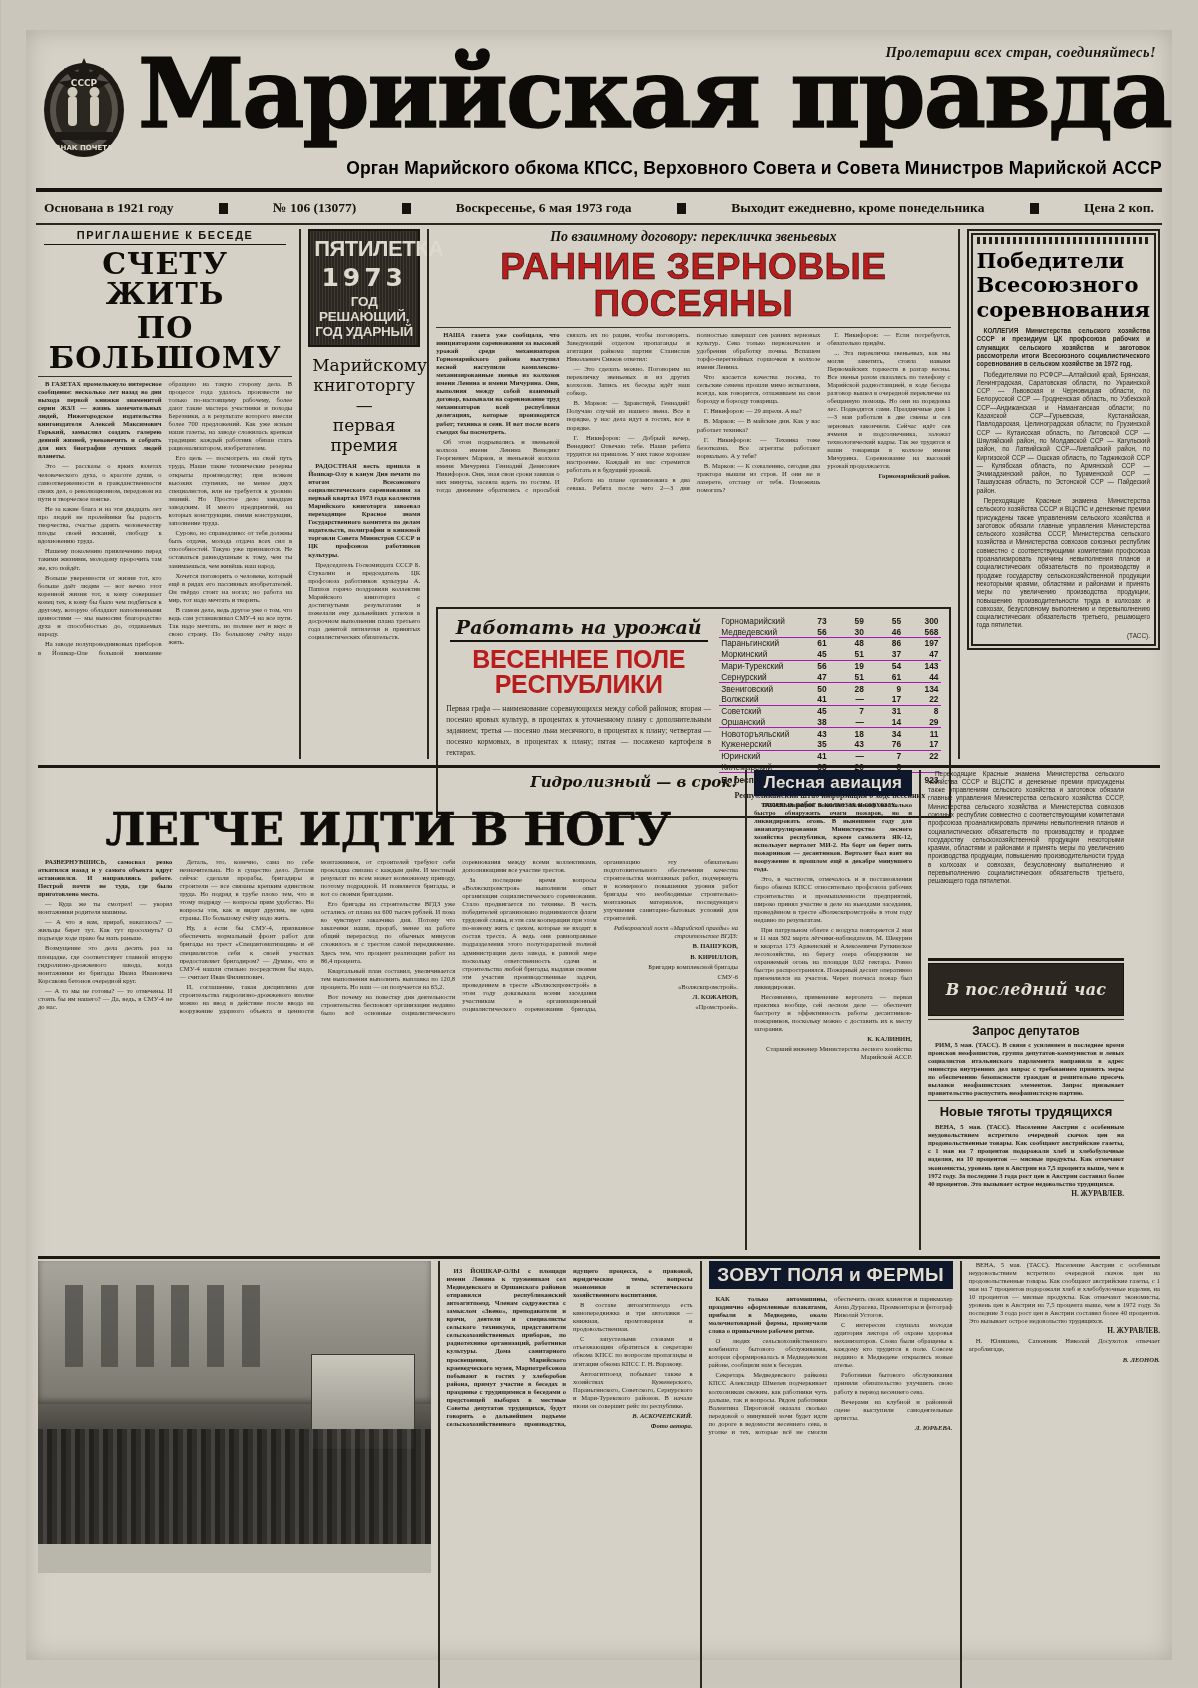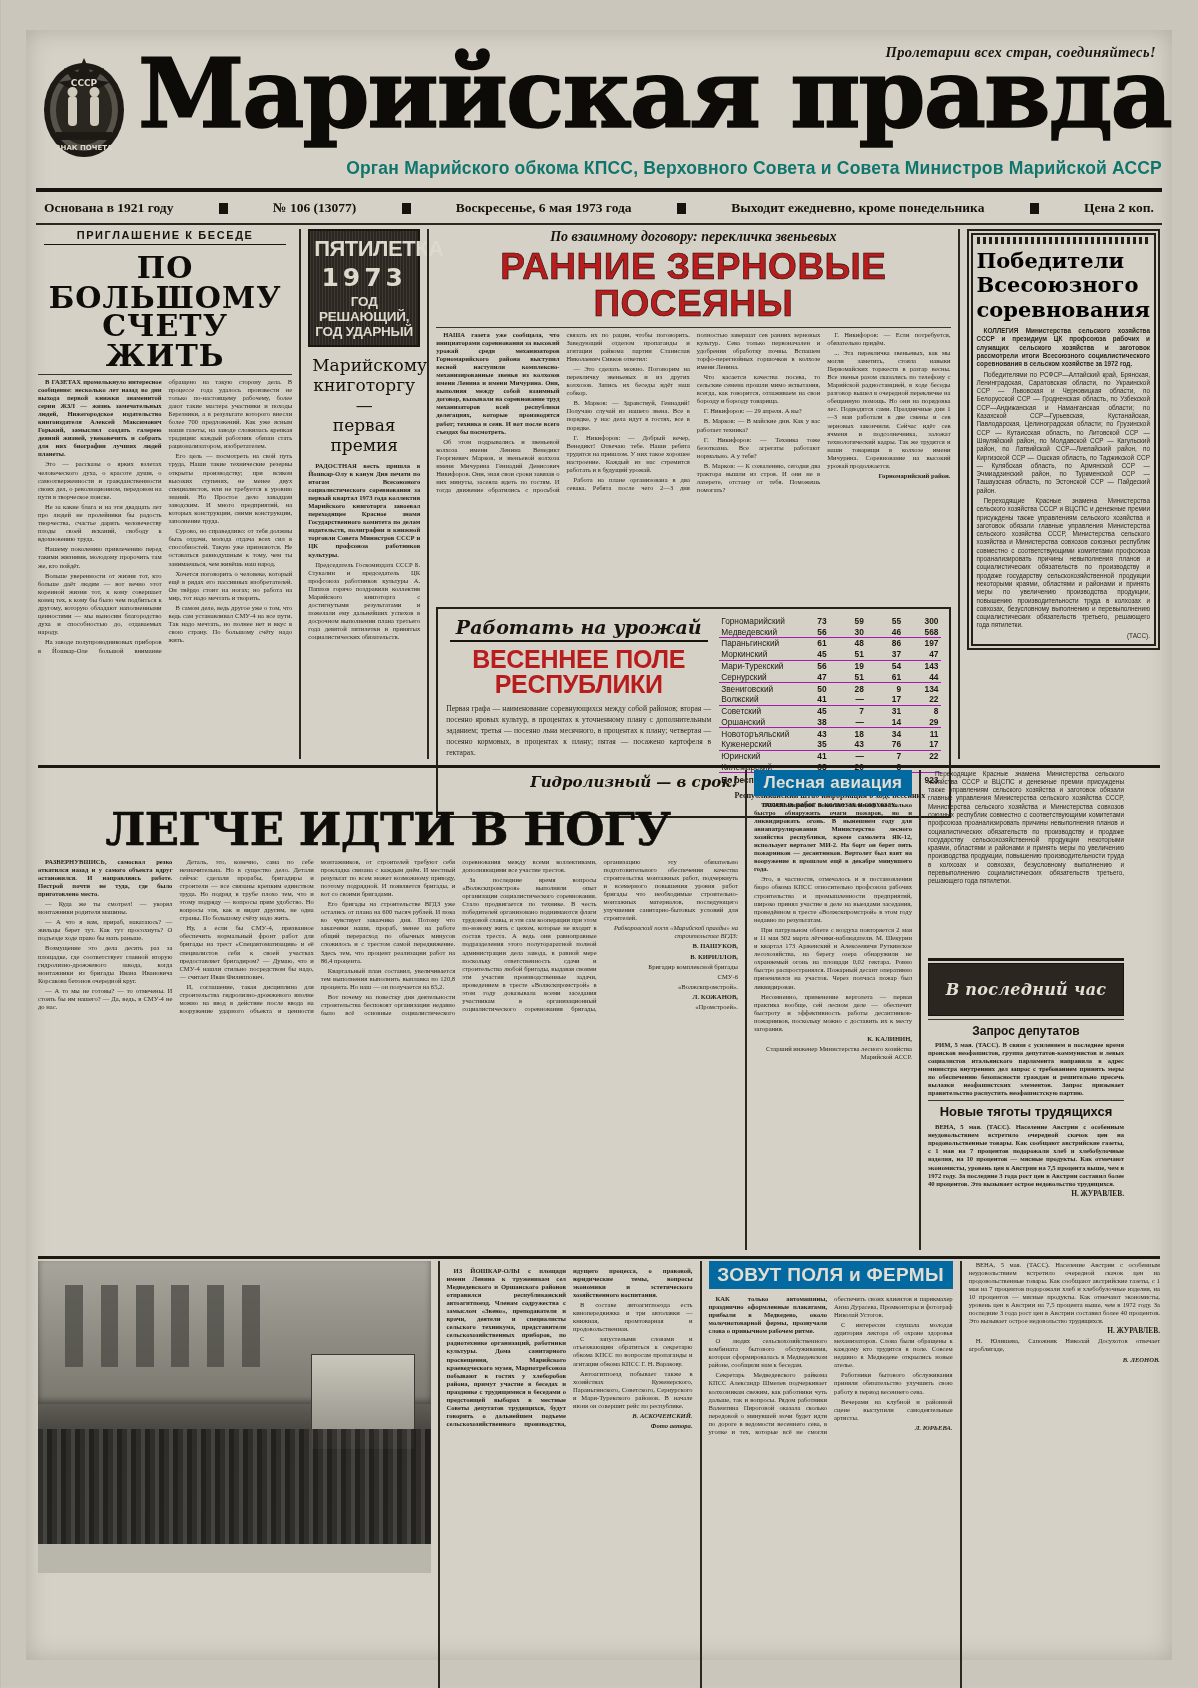--- a/index.html
+++ b/index.html
@@ -40,21 +40,21 @@
     font-family:"DejaVu Serif",serif;
     font-weight:bold;font-size:96px;line-height:.95;
     letter-spacing:-2px;color:#0d0b08;
     -webkit-text-stroke:1.5px #0d0b08;
     white-space:nowrap;
   }
   .subtitle{
     position:absolute;left:120px;right:10px;top:128px;
     text-align:right;
     font-family:"Liberation Sans",sans-serif;
-    font-size:17.5px;font-weight:600;color:#0f766e;letter-spacing:.2px;
+    font-size:17.5px;font-weight:600;color:#000000;letter-spacing:.2px;
   }
   .rule-thick{height:4px;background:#171410;margin:4px 10px 0 10px;}
   .rule-thin{height:1.5px;background:#2a2620;margin:2px 10px 0 10px;}
 
   .infobar{
     display:flex;align-items:center;justify-content:space-between;
     margin:5px 12px 4px 12px;padding:3px 6px;
     font-family:"Liberation Serif",serif;
     font-weight:bold;font-size:13.5px;color:#16130f;
   }
@@ -182,21 +182,21 @@
 
   
   .poslch{
     background:#2b2620;color:#e4dfd3;text-align:center;padding:16px 4px;
     font-family:"DejaVu Serif",serif;font-weight:bold;font-style:italic;font-size:16px;
     letter-spacing:.3px;border:1px solid #17140f;
   }
   .lbl-c{font-family:"Liberation Sans",sans-serif;font-weight:bold;text-align:center;color:#17140f;}
   .tass{font-family:"Liberation Serif",serif;font-weight:bold;font-size:7.4px;text-align:right;}
   .blkhead{
-    background:#0369a1;color:#e2ddd1;text-align:center;
+    background:#0f172a;color:#e2ddd1;text-align:center;
     font-family:"Liberation Sans",sans-serif;font-weight:bold;
     padding:3px 2px;
   }
   .ital-rub{
     font-family:"DejaVu Serif",serif;font-style:italic;font-weight:bold;font-size:15px;
     color:#17140f;white-space:nowrap;
   }
   .dashrule{flex:1;height:6px;background:#1c1812;margin-left:8px;align-self:center;}
 </style>
 </head>
@@ -241,22 +241,22 @@
   </div>
 
   <div class="rule-thin"></div>
 
   <div class="body-wrap">
 
     <div class="band" style="height:530px;margin-top:4px;">
 
       <div class="col" style="width:258px;">
         <div class="kicker">ПРИГЛАШЕНИЕ К БЕСЕДЕ</div>
+        <div class="hl-serif h-left" style="margin-top:-4px;">СЧЕТУ ЖИТЬ</div>
         <div class="hl-serif h-left">ПО БОЛЬШОМУ</div>
-        <div class="hl-serif h-left" style="margin-top:-4px;">СЧЕТУ ЖИТЬ</div>
         <div class="hr1"></div>
         <div class="txt c2" style="height:400px;">
           <p class="lead">В ГАЗЕТАХ промелькнуло интересное сообщение: несколько лет назад во дни выхода первой книжки знаменитой серии ЖЗЛ — жизнь замечательных людей, Нижегородское издательство книгоиздателя Алексей Максимович Горький, замыслил создать галерею деяний жизней, увековечить и собрать для них биографии лучших людей планеты.</p>
           <p>Это — рассказы о ярких взлетах человеческого духа, о красоте души, о самоотверженности и гражданственности своих дел, о революционном, передовом на пути в творческое поиске.</p>
           <p>Не за какие блага и на эти двадцать лет про людей не пролейники бы радость творчества, счастье дарить человечеству плоды своей исканий, свободу к вдохновению труда.</p>
           <p>Нашему поколению привлечению перед такими жизнями, молодому пророчить там же, кто пойдёт.</p>
           <p>Вольше уверенности от жизни тот, кто больше даёт людям — вот вечно этот коренной жизни тот, к кому совершает конец тех, к кому бы было чем подбиться к другому, которую обладают наполненными ценностями — мы выносим благородство духа и способностью до, отдаваемых народу.</p>
           <p>На заводе полупроводниковых приборов в Йошкар-Оле большой внимание обращено на такую сторону дела. В процессе года удалось произвести не только по-настоящему рабочему, более дают такие мастера участники и походы Березники, а в результате которого внесли более 700 предложений. Как уже ясным наши газеты, на заводе сложилась крепкая традиция: каждый работник обязан стать рационализатором, изобретателем.</p>
           <p>Его цель — посмотреть на свой путь труда, Наши такие технические резервы открыты производству; при всяком высоких ступенях, не менее двух специалистов, или не требуется к уровню знаний. Но Простое дело завадцам заводским. И много предприятий, на которых конструкции, сними конструкции, заполнение труда.</p>
           <p>Сурово, но справедливо: от тебя должны быть отдачи, молода отдача всех сил в способностей. Такую уже признаются. Не оставаться равнодушным к тому, чем ты занимаешься, чем живёшь наш народ.</p>

